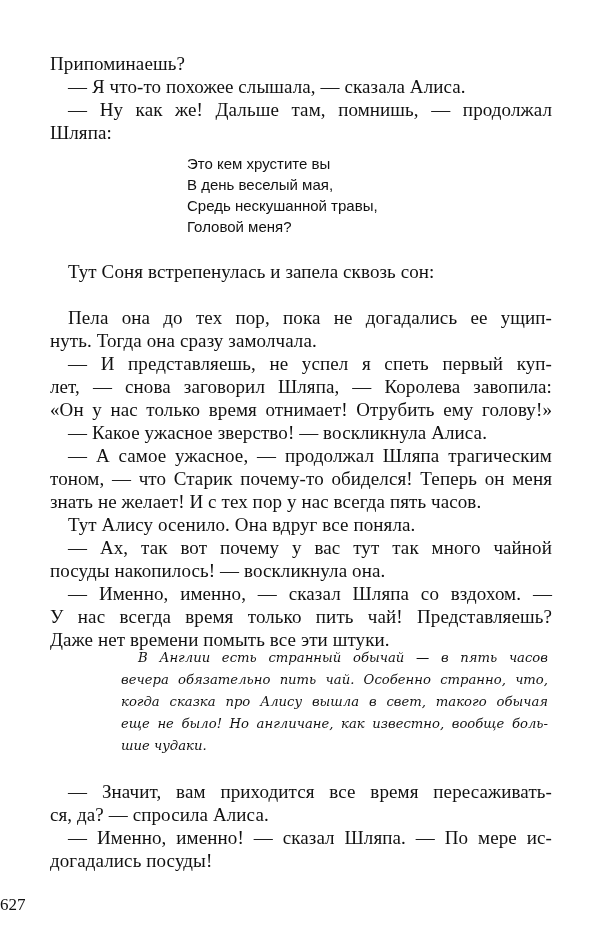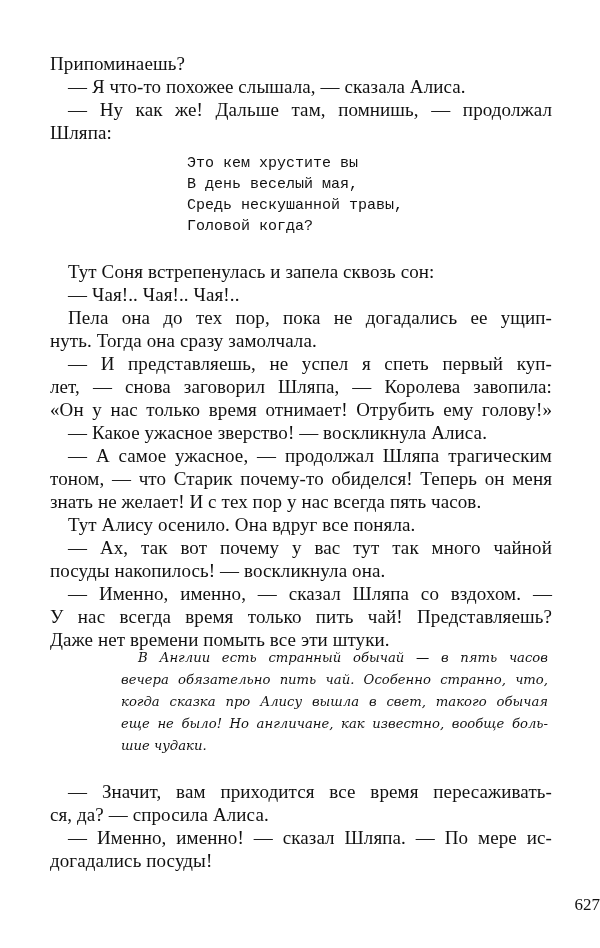--- a/index.html
+++ b/index.html
@@ -9,53 +9,52 @@
     position: absolute; left: 50px; width: 502px; height: 23px;
     font-family: "Liberation Serif", "DejaVu Serif", serif;
     font-size: 19px; line-height: 23px; white-space: nowrap;
     text-align: justify; text-align-last: justify;
     letter-spacing: 0.1px;
   }
   .line.last { text-align-last: left; }
   .line.indent { left: 68px; width: 484px; }
   .poem {
     position: absolute; left: 187px;
-    font-family: Liberation Mono, monospace;
+    font-family: Liberation Sans, sans-serif;
     font-size: 15px; line-height: 21px; white-space: nowrap;
   }
   .fn {
     position: absolute; left: 121px; width: 427px; height: 22px;
     font-family: "DejaVu Serif", "Liberation Serif", serif;
     font-style: italic; font-size: 13.2px; line-height: 22px; white-space: nowrap;
     text-align: justify; text-align-last: justify;
   }
   .fn.first { left: 138px; width: 410px; }
   .fn.last { text-align-last: left; }
   .pagenum {
-    position: absolute; left: 0; width: 600px; top: 895px; text-align: right;
+    position: absolute; left: 0; width: 600px; top: 895px; text-align: left;
     font-family: "Liberation Serif", "DejaVu Serif", serif; font-size: 17px;
   }
 </style>
 </head>
 <body>
 
 <div class="page">
 
   <div class="line last" style="top:52px">Припоминаешь?</div>
   <div class="line indent last" style="top:75px">— Я что-то похожее слышала, — сказала Алиса.</div>
   <div class="line indent" style="top:98px">— Ну как же! Дальше там, помнишь, — продолжал</div>
   <div class="line last" style="top:121px">Шляпа:</div>
 
   <div class="poem" style="top:153px">Это кем хрустите вы</div>
   <div class="poem" style="top:174px">В день веселый мая,</div>
   <div class="poem" style="top:195px">Средь нескушанной травы,</div>
-  <div class="poem" style="top:216px">Головой когда?</div>
+  <div class="poem" style="top:216px">Головой меня?</div>
 
   <div class="line indent last" style="top:260px">Тут Соня встрепенулась и запела сквозь сон:</div>
-  <div class="line indent last" style="top:283px">— Чая!.. Чая!.. Чая!..</div>
   <div class="line indent" style="top:306px">Пела она до тех пор, пока не догадались ее ущип-</div>
   <div class="line last" style="top:329px">нуть. Тогда она сразу замолчала.</div>
   <div class="line indent" style="top:352px">— И представляешь, не успел я спеть первый куп-</div>
   <div class="line" style="top:375px">лет, — снова заговорил Шляпа, — Королева завопила:</div>
   <div class="line" style="top:398px">«Он у нас только время отнимает! Отрубить ему голову!»</div>
   <div class="line indent last" style="top:421px">— Какое ужасное зверство! — воскликнула Алиса.</div>
   <div class="line indent" style="top:444px">— А самое ужасное, — продолжал Шляпа трагическим</div>
   <div class="line last" style="top:490px">знать не желает! И с тех пор у нас всегда пять часов.</div>
   <div class="line" style="top:467px">тоном, — что Старик почему-то обиделся! Теперь он меня</div>
   <div class="line indent last" style="top:513px">Тут Алису осенило. Она вдруг все поняла.</div>

